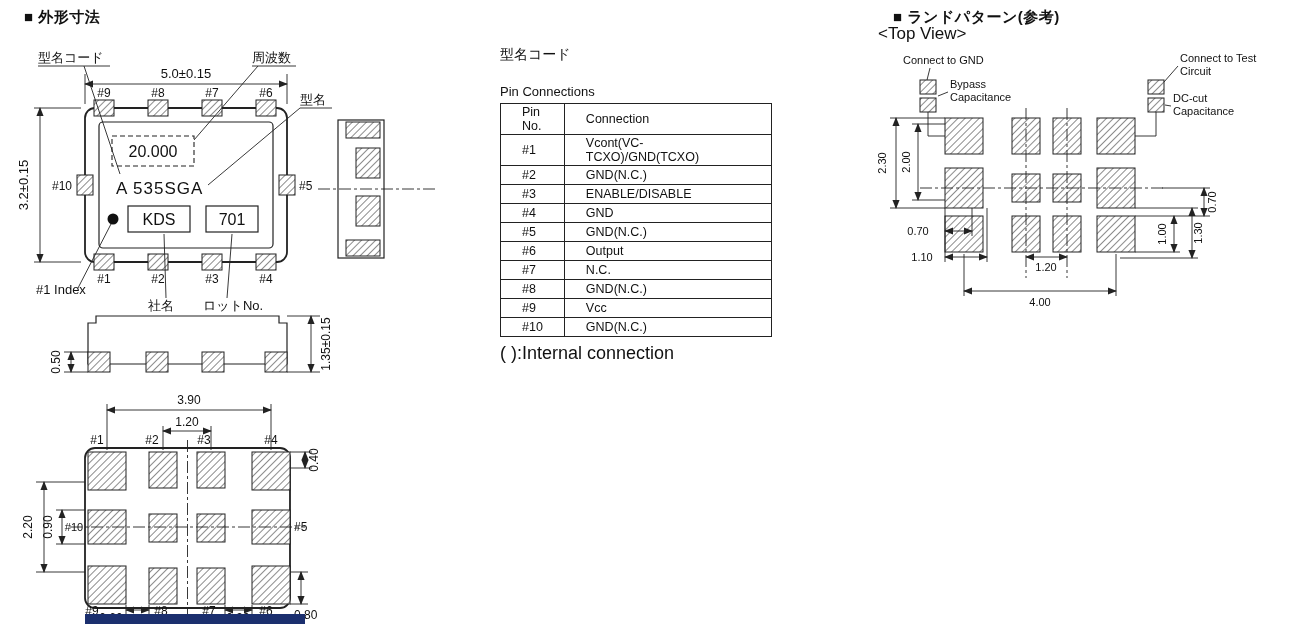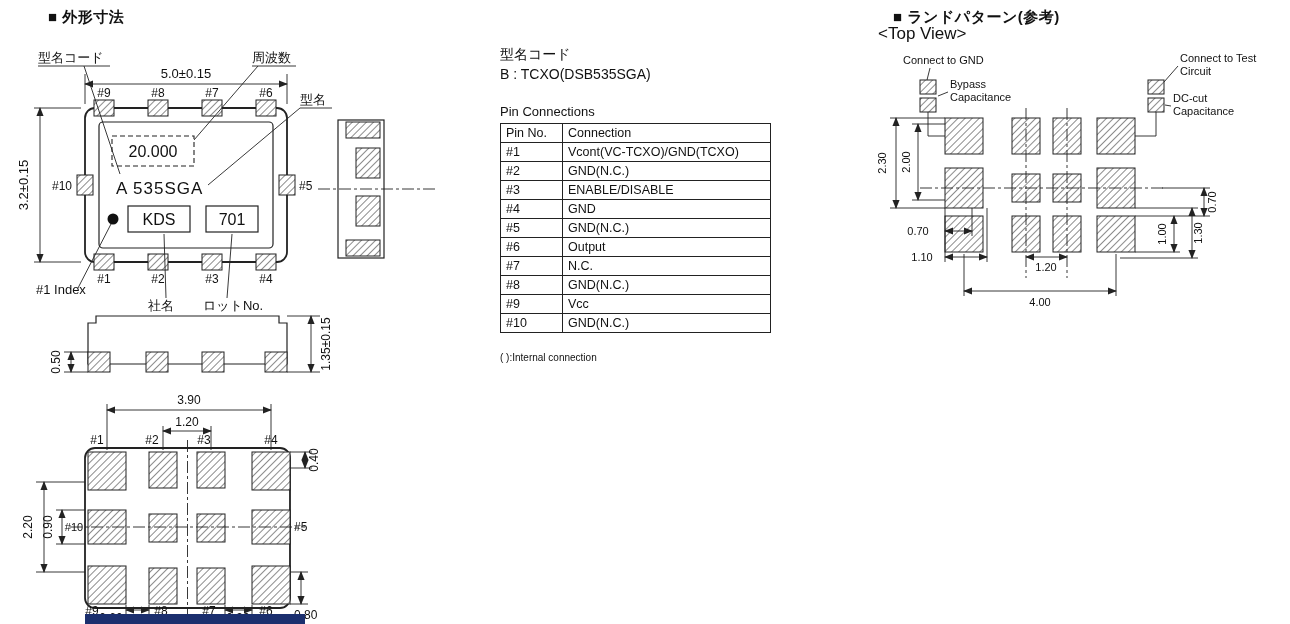--- a/index.html
+++ b/index.html
@@ -17,30 +17,30 @@
 .mid{text-anchor:middle}
 .ol{fill:#fff;stroke:#222;stroke-width:1.8}
 .ol2{fill:#fff;stroke:#222;stroke-width:1.2}
 .thin{stroke:#222;stroke-width:.9;fill:none}
 .cl{stroke:#222;stroke-width:.9;stroke-dasharray:12 3 3 3;fill:none}
 .dsh{fill:none;stroke:#222;stroke-width:1.1;stroke-dasharray:5 3}
 .mc-title{font-size:14px;line-height:20px}
 .mc-line{font-size:14px;line-height:20px}
 .pc-title{font-size:13px;line-height:19px;margin-top:18px}
 table.pins{border-collapse:collapse;margin-top:2px}
-table.pins td{border:1px solid #222;font-size:12.5px;padding:1px 5px;height:19px;vertical-align:middle}
+table.pins td{border:1px solid #222;font-size:12.5px;padding:1px 21px;height:19px;vertical-align:middle}
 td.c1{width:62px}
 td.c2{width:208px}
-.footnote{font-size:10px;margin-top:19px}
+.footnote{font-size:18px;margin-top:6px}
 .footer-bar{background:#1b2f6e}
 </style>
 </head>
 <body>
 
-<div class="abs hdr" style="left:48px;top:8px">■ 外形寸法</div>
+<div class="abs hdr" style="left:24px;top:8px">■ 外形寸法</div>
 <div class="abs hdr" style="left:893px;top:8px">■ ランドパターン(参考)</div>
 <div class="abs topview" style="left:878px;top:24px">&lt;Top View&gt;</div>
 
 <svg class="abs" style="left:0;top:0" width="500" height="624" viewBox="0 0 500 624">
   <defs>
     <pattern id="hatch" patternUnits="userSpaceOnUse" width="5" height="5" patternTransform="rotate(45)">
       <rect width="5" height="5" fill="#ffffff"></rect>
       <line x1="0" y1="0" x2="0" y2="5" stroke="#666" stroke-width="1.5"></line>
     </pattern>
     <marker id="arr" viewBox="0 0 10 8" markerWidth="10" markerHeight="8" refX="9" refY="4" orient="auto-start-reverse">
@@ -231,21 +231,20 @@
     <text class="t12" x="294" y="531">#5</text>
     <text class="t12 mid" x="92" y="615">#9</text>
     <text class="t12 mid" x="161" y="615">#8</text>
     <text class="t12 mid" x="209" y="615">#7</text>
     <text class="t12 mid" x="266" y="615">#6</text>
   </g>
 </svg>
 
 <div class="abs" style="left:500px;top:44px;width:272px">
   <div class="mc-title">型名コード</div>
-  <div class="mc-line">B : TCXO(DSB535SGA)</div>
   <div class="pc-title">Pin Connections</div>
   <table class="pins">
     <tbody>
         <tr>
       <td class="c1">Pin No.</td>
       <td class="c2">Connection</td>
     </tr>
     <tr>
           <td class="c1">#1</td>
           <td class="c2">Vcont(VC-TCXO)/GND(TCXO)</td>

